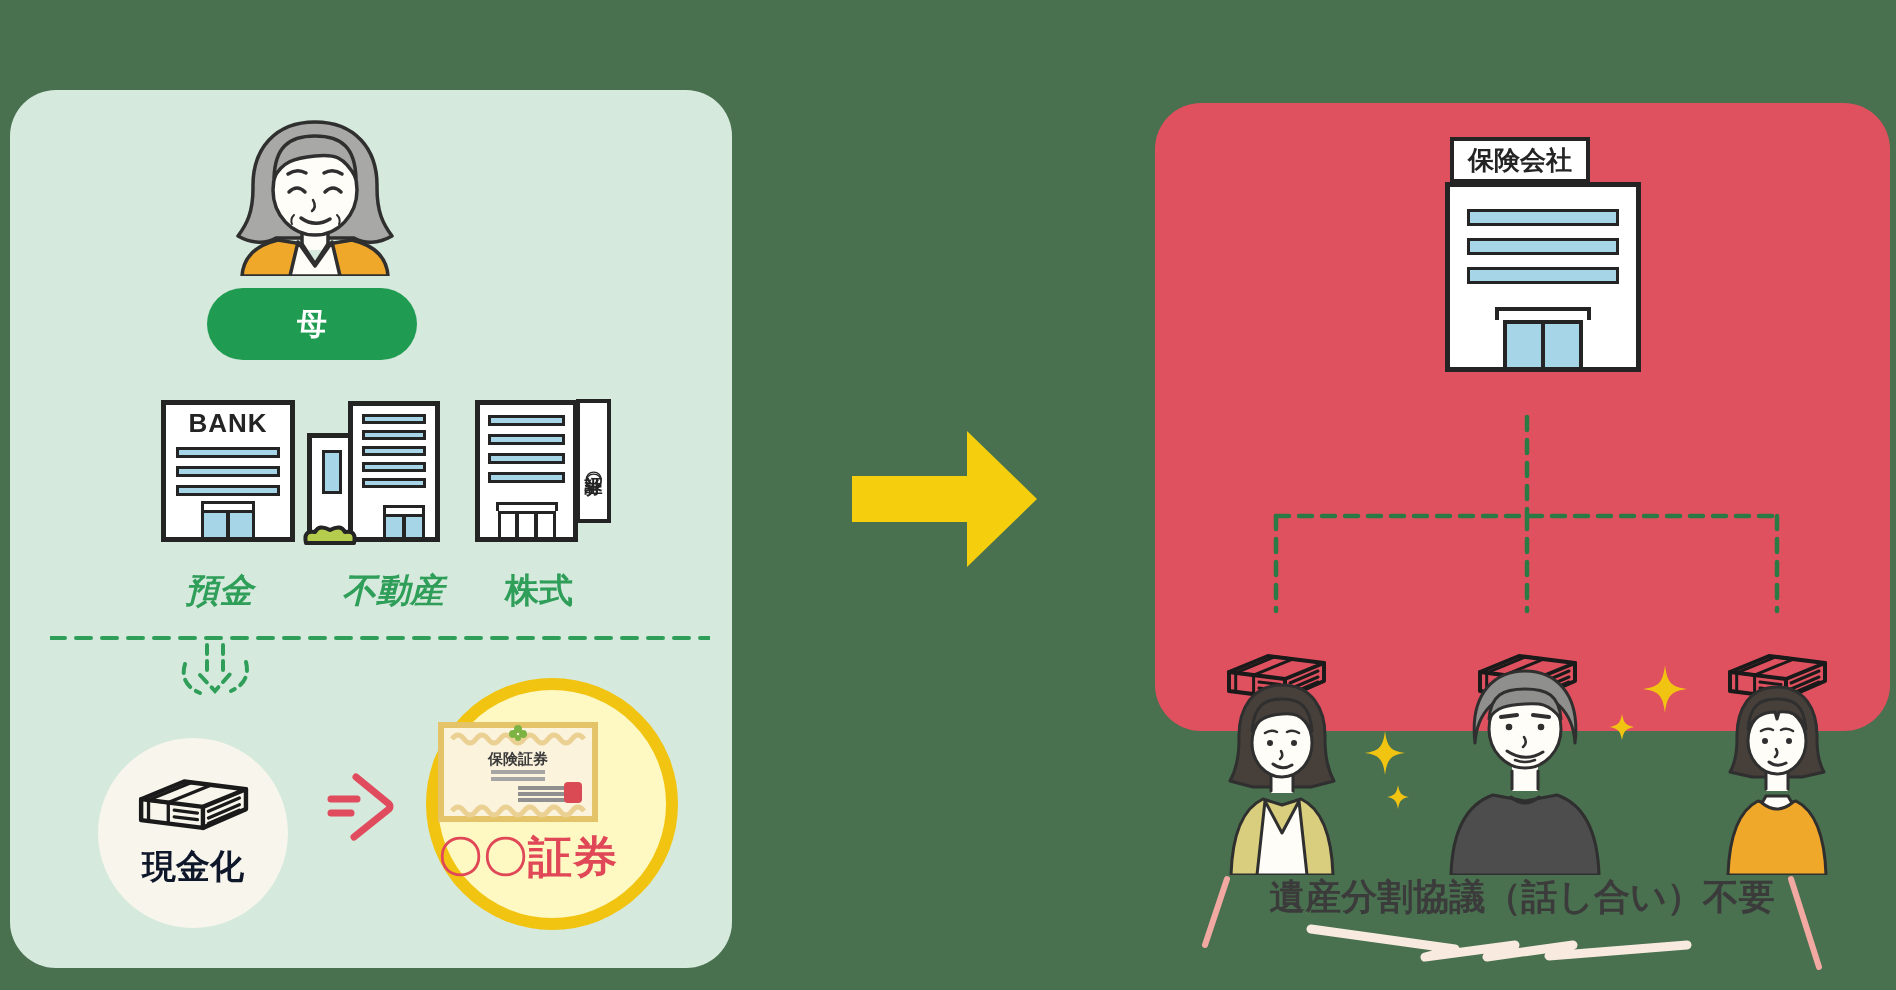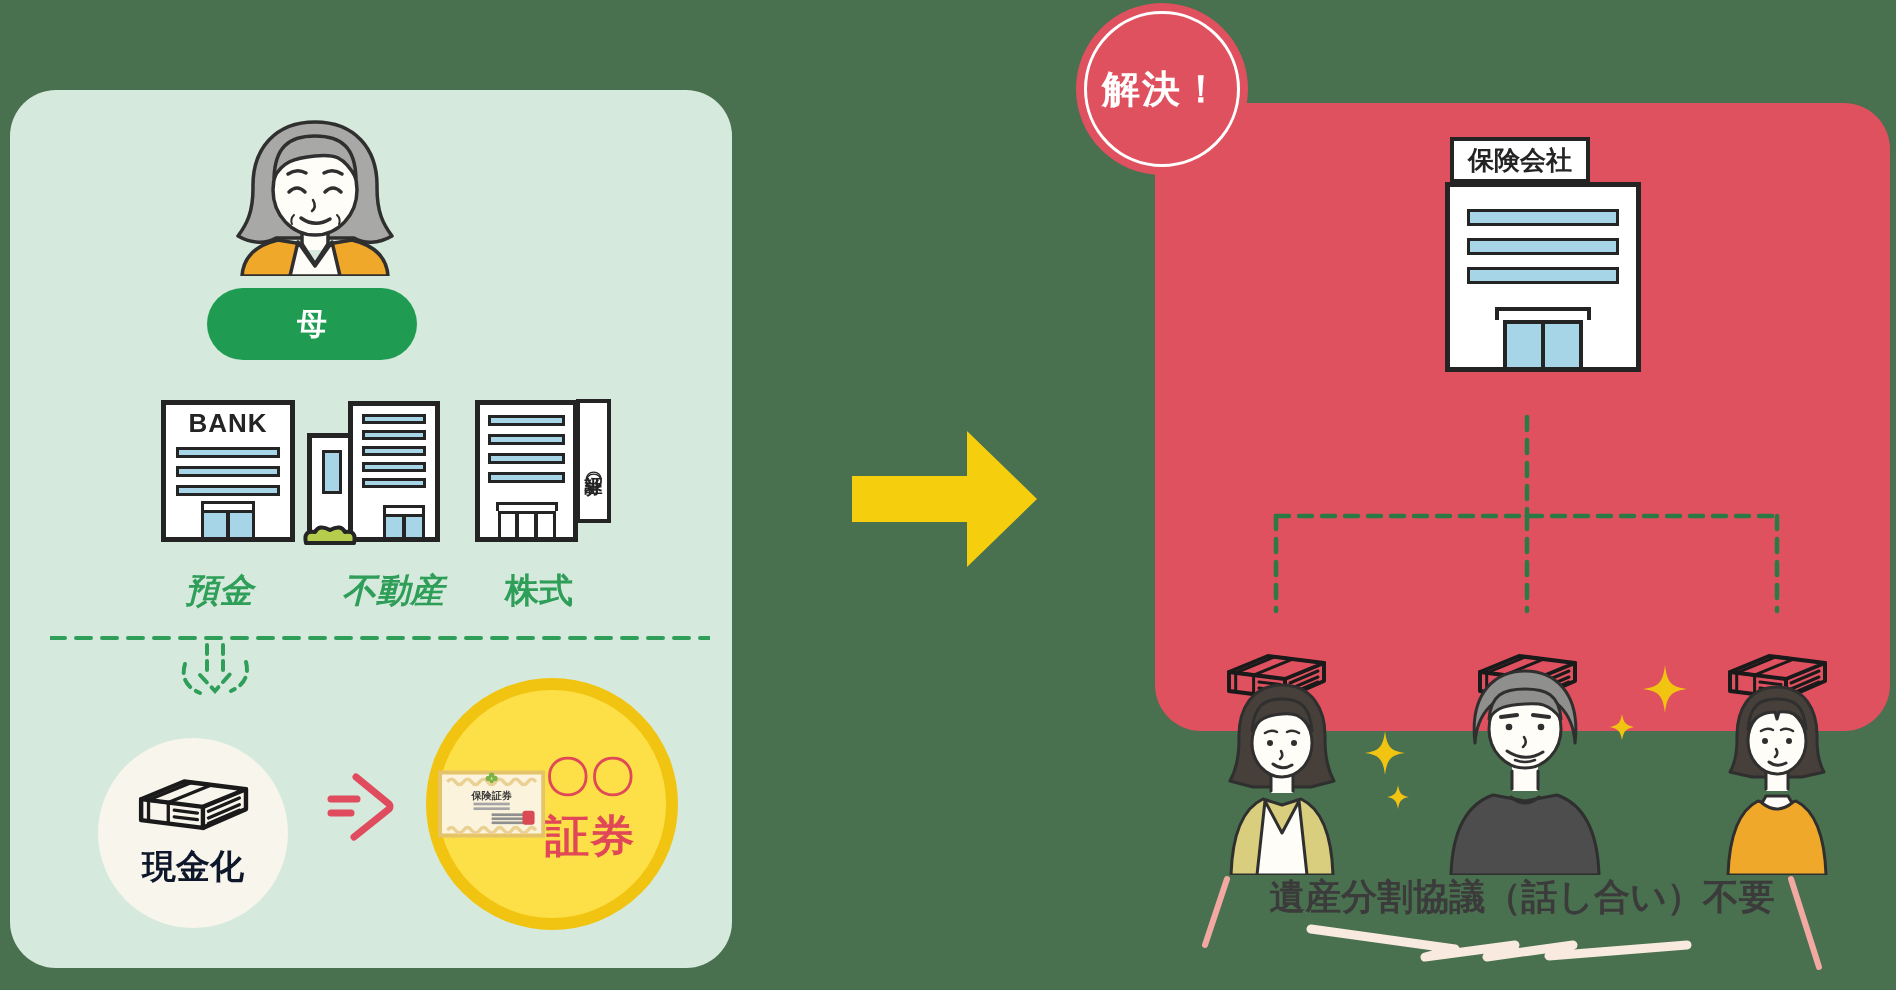--- a/index.html
+++ b/index.html
@@ -71,22 +71,22 @@
   .asset-label { position:absolute; top:478px; color:#2E9E59; font-size:34px; font-weight:bold; text-align:center; }
 
   
   .cash-circle {
     position:absolute; left:88px; top:648px; width:190px; height:190px; border-radius:50%;
     background:#F7F5EC; display:flex; flex-direction:column; align-items:center; justify-content:center;
   }
   .cash-label { color:#0f172a; font-size:34px; font-weight:bold; margin-top:4px; }
   .insurance-circle {
     position:absolute; left:416px; top:588px; width:252px; height:252px; border-radius:50%;
-    background:#fde047; border:12px solid #F2C412;
-    display:flex; flex-direction:row; align-items:center; justify-content:center;
+    background:#fef9c3; border:12px solid #F2C412;
+    display:flex; flex-direction:column; justify-content:center;
   }
   .insurance-label { color:#E04858; font-size:44px; font-weight:bold; margin-top:6px; letter-spacing:1px; }
 
   
   .big-arrow-svg { position:absolute; left:852px; top:431px; }
   .middle-caption {
     position:absolute; left:785px; top:590px; width:320px; text-align:center;
     color:#3B3B3B; font-size:41px; font-weight:bold; white-space:nowrap; letter-spacing:1px;
   }
 
@@ -269,25 +269,20 @@
         <rect x="126" y="60" width="18" height="21" rx="4" fill="#D94A54"></rect>
       </svg>
       <div class="insurance-label">〇〇証券</div>
     </div>
   </div>
 
   <svg class="big-arrow-svg" width="185" height="136" viewBox="0 0 185 136">
     <polygon points="0,45 115,45 115,0 185,68 115,136 115,91 0,91" fill="#F5CF0E"></polygon>
   </svg>
 
-  <div class="solved-badge">
-    <div class="solved-ring">
-      <span>解決！</span>
-    </div>
-  </div>
 
   <div class="right-panel">
 
     <div class="company-sign">保険会社</div>
     <div class="bld company">
       <div class="stripe"></div>
       <div class="stripe"></div>
       <div class="stripe"></div>
       <div class="door company-door">
         <div class="lintel"></div>

